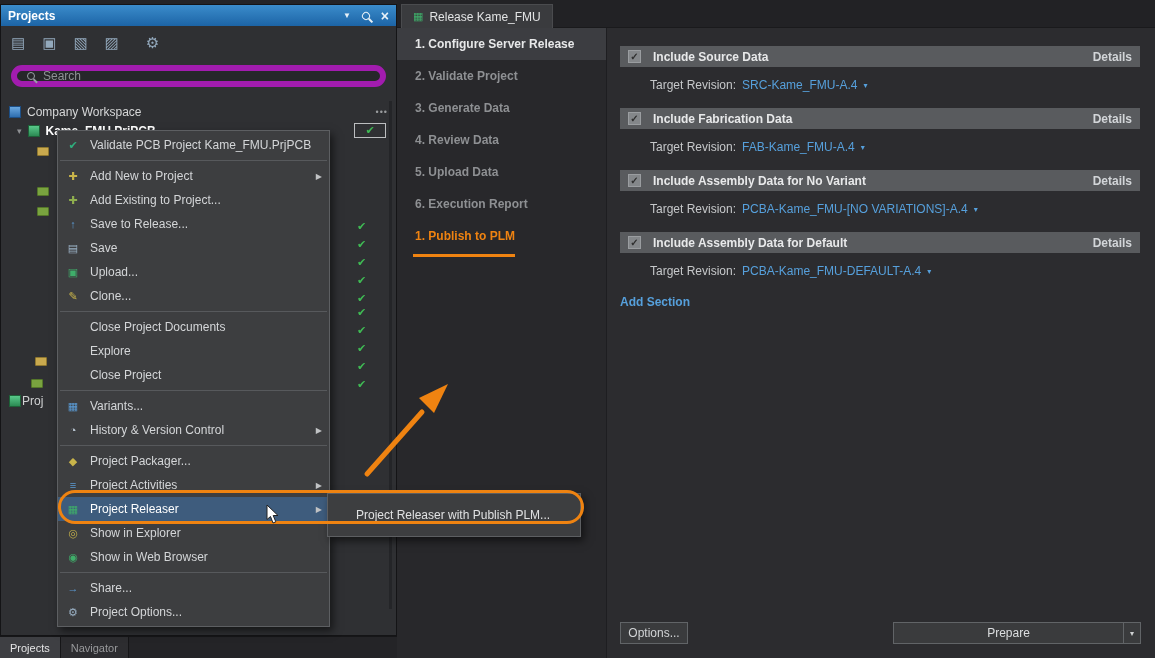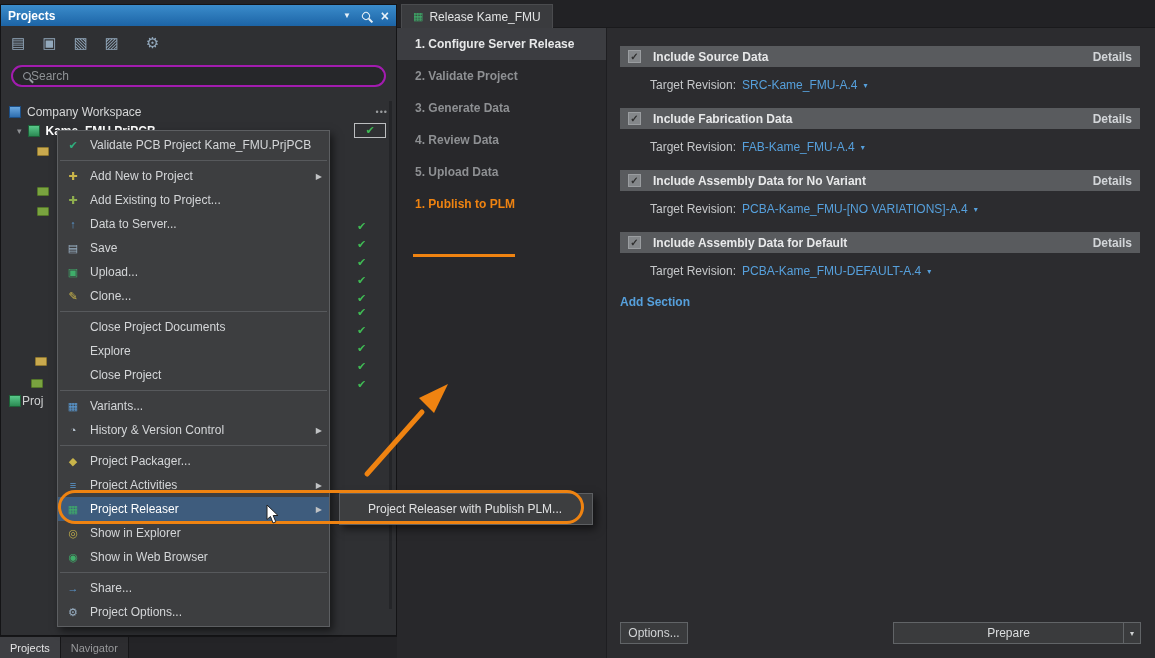--- a/index.html
+++ b/index.html
@@ -29,22 +29,22 @@
   .tb-close { font-size:14px; line-height:14px; }
 
   .panel-toolbar {
     height:33px; display:flex; align-items:center; gap:17px; padding:0 10px;
     font-size:15px; color:#93a9bd;
   }
   .panel-toolbar .gear { margin-left:10px; }
 
   .search {
     position:absolute; top:60px; left:10px; width:375px; height:22px;
-    background:#26272a; border:2px solid #a21caf; border-radius:12px;
-    display:flex; align-items:center; padding:0 10px; color:#8e9194;
+    background:#26272a; border:6px solid #a21caf; border-radius:12px;
+    display:flex; align-items:center; gap:8px; padding:0 10px; color:#8e9194;
   }
   .mag { width:8px; height:8px; border:1.5px solid #9aa0a6; border-radius:50%; position:relative; flex:0 0 auto; }
   .mag::after { content:""; position:absolute; width:5px; height:1.5px; background:#9aa0a6; transform:rotate(45deg); right:-4px; bottom:-2px; }
 
   .row-workspace {
     position:absolute; top:98px; left:8px; right:8px; height:18px;
     display:flex; align-items:center; gap:6px; color:#d6d7d8;
   }
   .ws-icon { width:12px; height:12px; background:linear-gradient(#6aa8e0,#2e6eb0); border:1px solid #1d4f86; flex:0 0 auto; }
   .dots { margin-left:auto; color:#9a9c9e; font-size:9px; letter-spacing:1px; }
@@ -153,21 +153,21 @@
   [data-name="variants-icon"]      { color:#5b9bd5 !important; }
   [data-name="history-icon"]       { color:#b8c4d0 !important; }
   [data-name="packager-icon"]      { color:#c9b44a !important; }
   [data-name="activities-icon"]    { color:#5b9bd5 !important; }
   [data-name="releaser-icon"]      { color:#3fae6a !important; }
   [data-name="show-explorer-icon"] { color:#c9b44a !important; }
   [data-name="web-browser-icon"]   { color:#3fae6a !important; }
   [data-name="share-icon"]         { color:#5b9bd5 !important; }
 
   .submenu {
-    position:absolute; left:339px; top:493px; width:254px; height:32px; z-index:50;
+    position:absolute; left:327px; top:493px; width:254px; height:44px; z-index:50;
     background:#3d3e40; border:1px solid #5d5f62;
     display:flex; align-items:center; padding-left:28px;
     color:#e0e1e2; box-shadow:3px 4px 8px rgba(0,0,0,.55); white-space:nowrap;
   }
 
   .capsule {
     position:absolute; left:58px; top:490px; width:526px; height:34px; z-index:60;
     border:3px solid #ef8311; border-radius:17px; pointer-events:none;
   }
   .arrow-anno { position:absolute; left:350px; top:372px; width:110px; height:110px; z-index:55; pointer-events:none; }
@@ -251,20 +251,21 @@
   </div>
 </div>
 
 <div class="wizard" data-name="release-wizard-steps">
   <div class="steps">
     <div class="step active" data-name="step-configure-server-release">1. Configure Server Release</div>
     <div class="step" data-name="step-validate-project">2. Validate Project</div>
     <div class="step" data-name="step-generate-data">3. Generate Data</div>
     <div class="step" data-name="step-review-data">4. Review Data</div>
     <div class="step" data-name="step-upload-data">5. Upload Data</div>
+    <div class="step" data-name="step-execution-report">6. Execution Report</div>
     <div class="step orange" data-name="step-publish-to-plm">1. Publish to PLM</div>
   </div>
   <div class="step-underline" data-name="publish-to-plm-underline-annotation"></div>
 </div>
 
 <div class="rightpanel" data-name="configure-release-content">
 
   <div class="section-header" style="top:18px" data-name="section-include-source-data">
     <span class="checkbox" data-name="include-source-checkbox">✓</span>
     <span class="sec-title" data-name="section-title">Include Source Data</span>
@@ -328,21 +329,21 @@
     <span class="ic" data-name="add-new-icon">✚</span>
     <span class="mlbl" data-name="menu-item-label">Add New to Project</span>
     <span class="sub-arrow" data-name="submenu-arrow-icon">▶</span>
   </div>
   <div class="mi" data-name="menu-item-add-existing-to-project">
     <span class="ic" data-name="add-existing-icon">✚</span>
     <span class="mlbl" data-name="menu-item-label">Add Existing to Project...</span>
   </div>
   <div class="mi" data-name="menu-item-save-to-server">
     <span class="ic" data-name="save-to-server-icon">↑</span>
-    <span class="mlbl" data-name="menu-item-label">Data to Server...</span>
+    <span class="mlbl" data-name="menu-item-label">Save to Release...</span>
   </div>
   <div class="mi" data-name="menu-item-save">
     <span class="ic" data-name="save-icon">▤</span>
     <span class="mlbl" data-name="menu-item-label">Save</span>
   </div>
   <div class="mi" data-name="menu-item-clone">
     <span class="ic" data-name="clone-icon">▣</span>
     <span class="mlbl" data-name="menu-item-label">Upload...</span>
   </div>
   <div class="mi" data-name="menu-item-rename">

